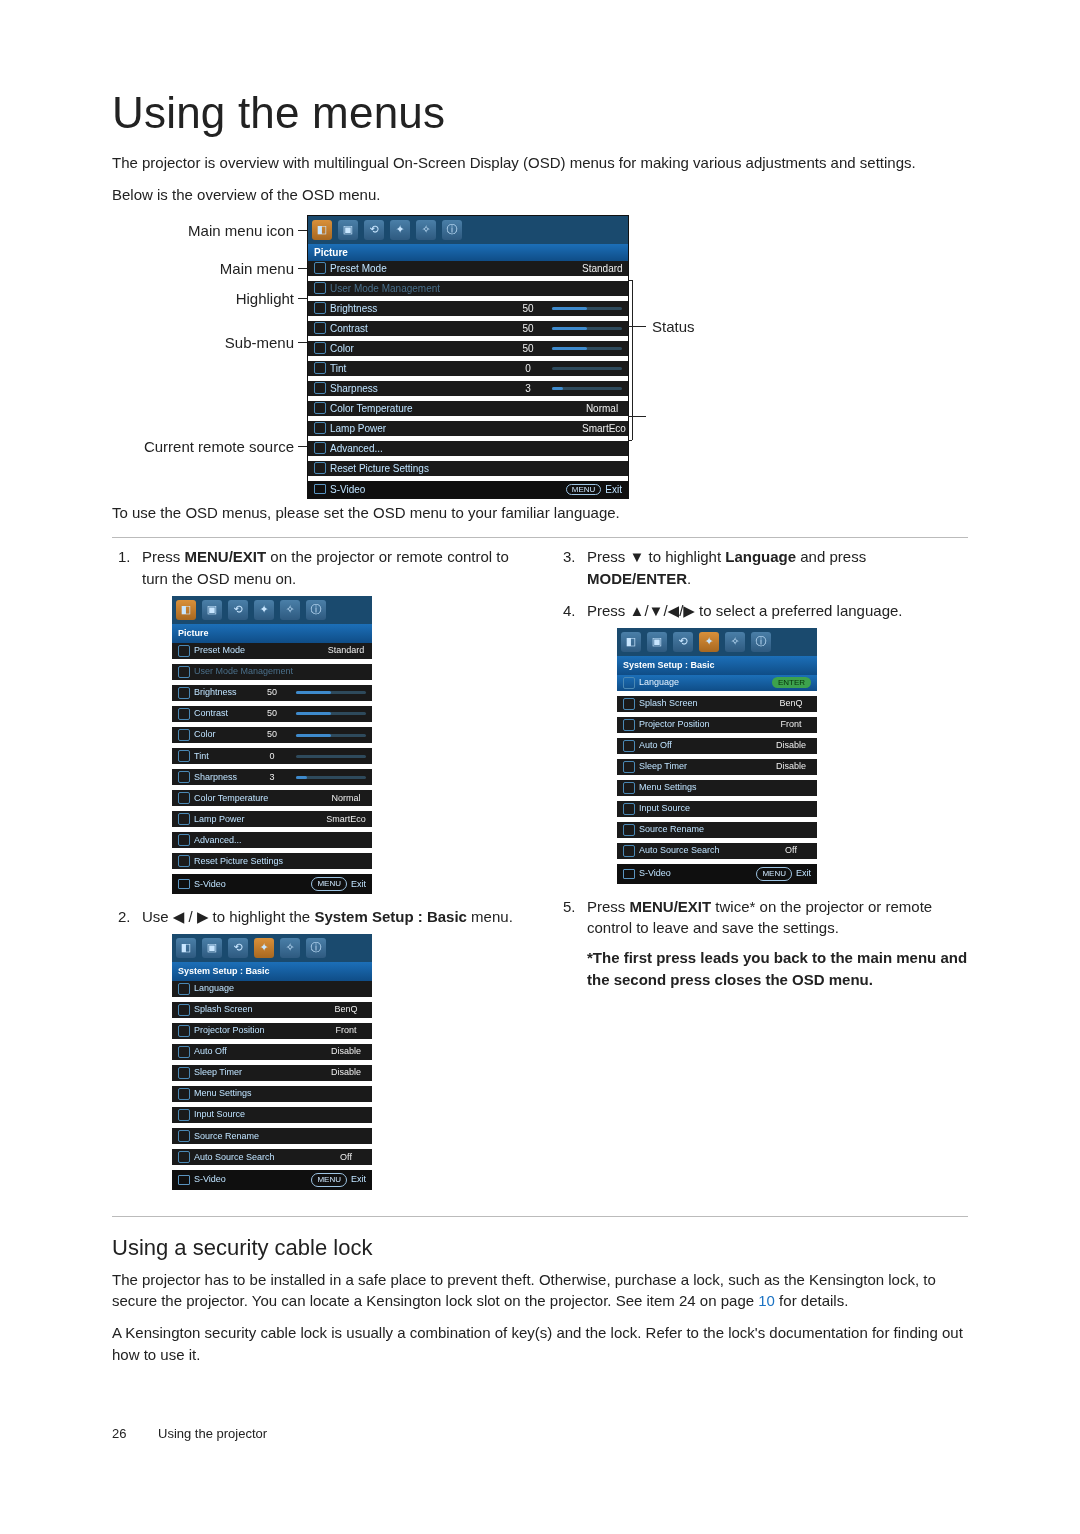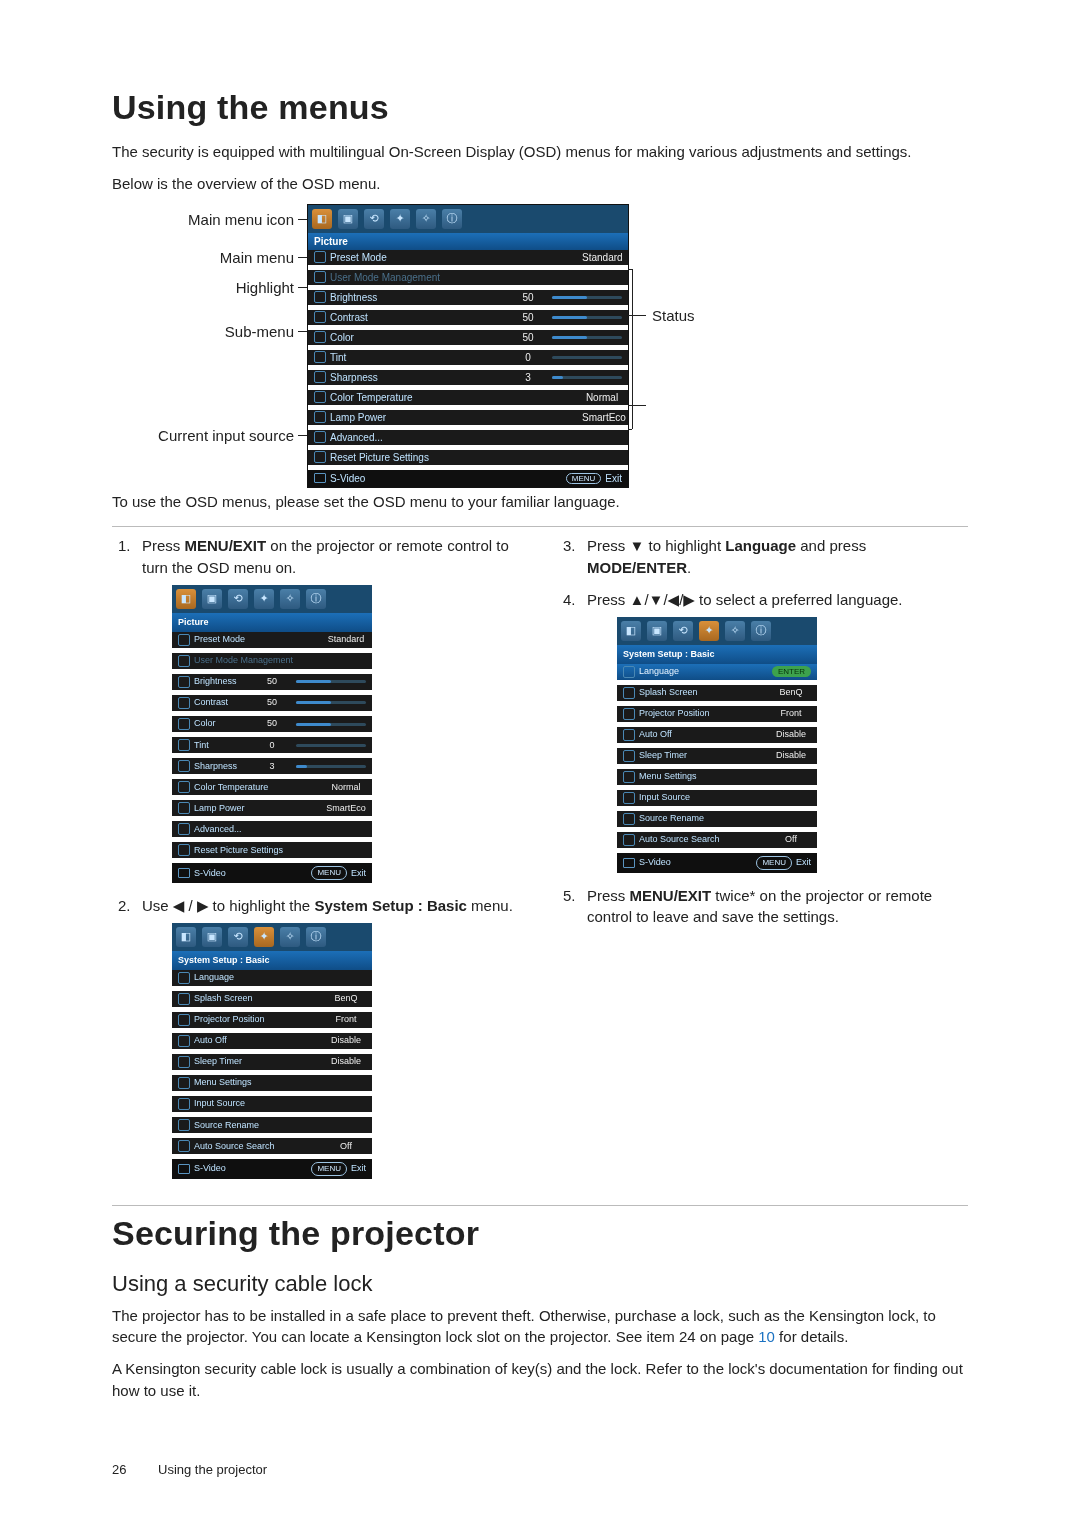--- a/index.html
+++ b/index.html
@@ -8,22 +8,22 @@
     font-family:"Segoe UI", Arial, sans-serif;
     color:#222;
     width:1080px;
   }
   .page{
     padding:88px 112px 60px 112px;
     box-sizing:border-box;
     width:1080px;
   }
   h1{
-    font-size:34px;
-    font-weight:700;
+    font-size:44px;
+    font-weight:400;
     margin:0 0 14px 0;
     letter-spacing:0.2px;
   }
   h2{
     font-size:22px;
     font-weight:400;
     margin:18px 0 8px 0;
   }
   p{
     font-size:15px;
@@ -182,38 +182,38 @@
   }
   .footer .pn{width:22px}
 </style>
 </head>
 <body>
 
 <div class="page">
 
   <h1>Using the menus</h1>
 
-  <p>The security is equipped with multilingual On-Screen Display (OSD) menus for making various adjustments and settings.</p>
+  <p>The projector is overview with multilingual On-Screen Display (OSD) menus for making various adjustments and settings.</p>
   <p>Below is the overview of the OSD menu.</p>
 
   <div class="diagram">
 
     <div class="callout" style="left:52px;top:6px;width:130px">Main menu icon</div>
     <div class="hline" style="left:186px;top:14px;width:118px"></div>
 
     <div class="callout" style="left:52px;top:44px;width:130px">Main menu</div>
     <div class="hline" style="left:186px;top:52px;width:10px"></div>
 
     <div class="callout" style="left:52px;top:74px;width:130px">Highlight</div>
     <div class="hline" style="left:186px;top:82px;width:10px"></div>
 
     <div class="callout" style="left:52px;top:118px;width:130px">Sub-menu</div>
     <div class="hline" style="left:186px;top:126px;width:10px"></div>
 
-    <div class="callout" style="left:0;top:222px;width:182px">Current input source</div>
+    <div class="callout" style="left:0;top:222px;width:182px">Current remote source</div>
     <div class="hline" style="left:186px;top:230px;width:10px"></div>
 
     <div class="osd-big">
       <div class="tabbar">
         <div class="tab-icon orange">◧</div>
         <div class="tab-icon">▣</div>
         <div class="tab-icon">⟲</div>
         <div class="tab-icon">✦</div>
         <div class="tab-icon">✧</div>
         <div class="tab-icon">ⓘ</div>
@@ -549,28 +549,28 @@
             <div class="statusbar">
               <div class="ic"></div>
               <div class="src">S-Video</div>
               <div class="menu-pill">MENU</div>
               <div>Exit</div>
             </div>
           </div>
         </li>
         <li>
           <span>Press </span><b>MENU/EXIT</b><span> twice* on the projector or remote control to leave and save the settings.</span>
+          <p style="margin-top:8px"><b>*The first press leads you back to the main menu and the second press closes the OSD menu.</b></p>
         </li>
       </ol>
     </div>
   </div>
 
   <hr class="thin">
 
-  <h1>Securing the projector</h1>
   <h2>Using a security cable lock</h2>
   <p>
     <span>The projector has to be installed in a safe place to prevent theft. Otherwise, purchase a lock, such as the Kensington lock, to secure the projector. You can locate a Kensington lock slot on the projector. See item 24 on page </span><span class="link">10</span><span> for details.</span>
   </p>
   <p>A Kensington security cable lock is usually a combination of key(s) and the lock. Refer to the lock's documentation for finding out how to use it.</p>
 
   <div class="footer">
     <span class="pn">26</span>
     <span>Using the projector</span>
   </div>

